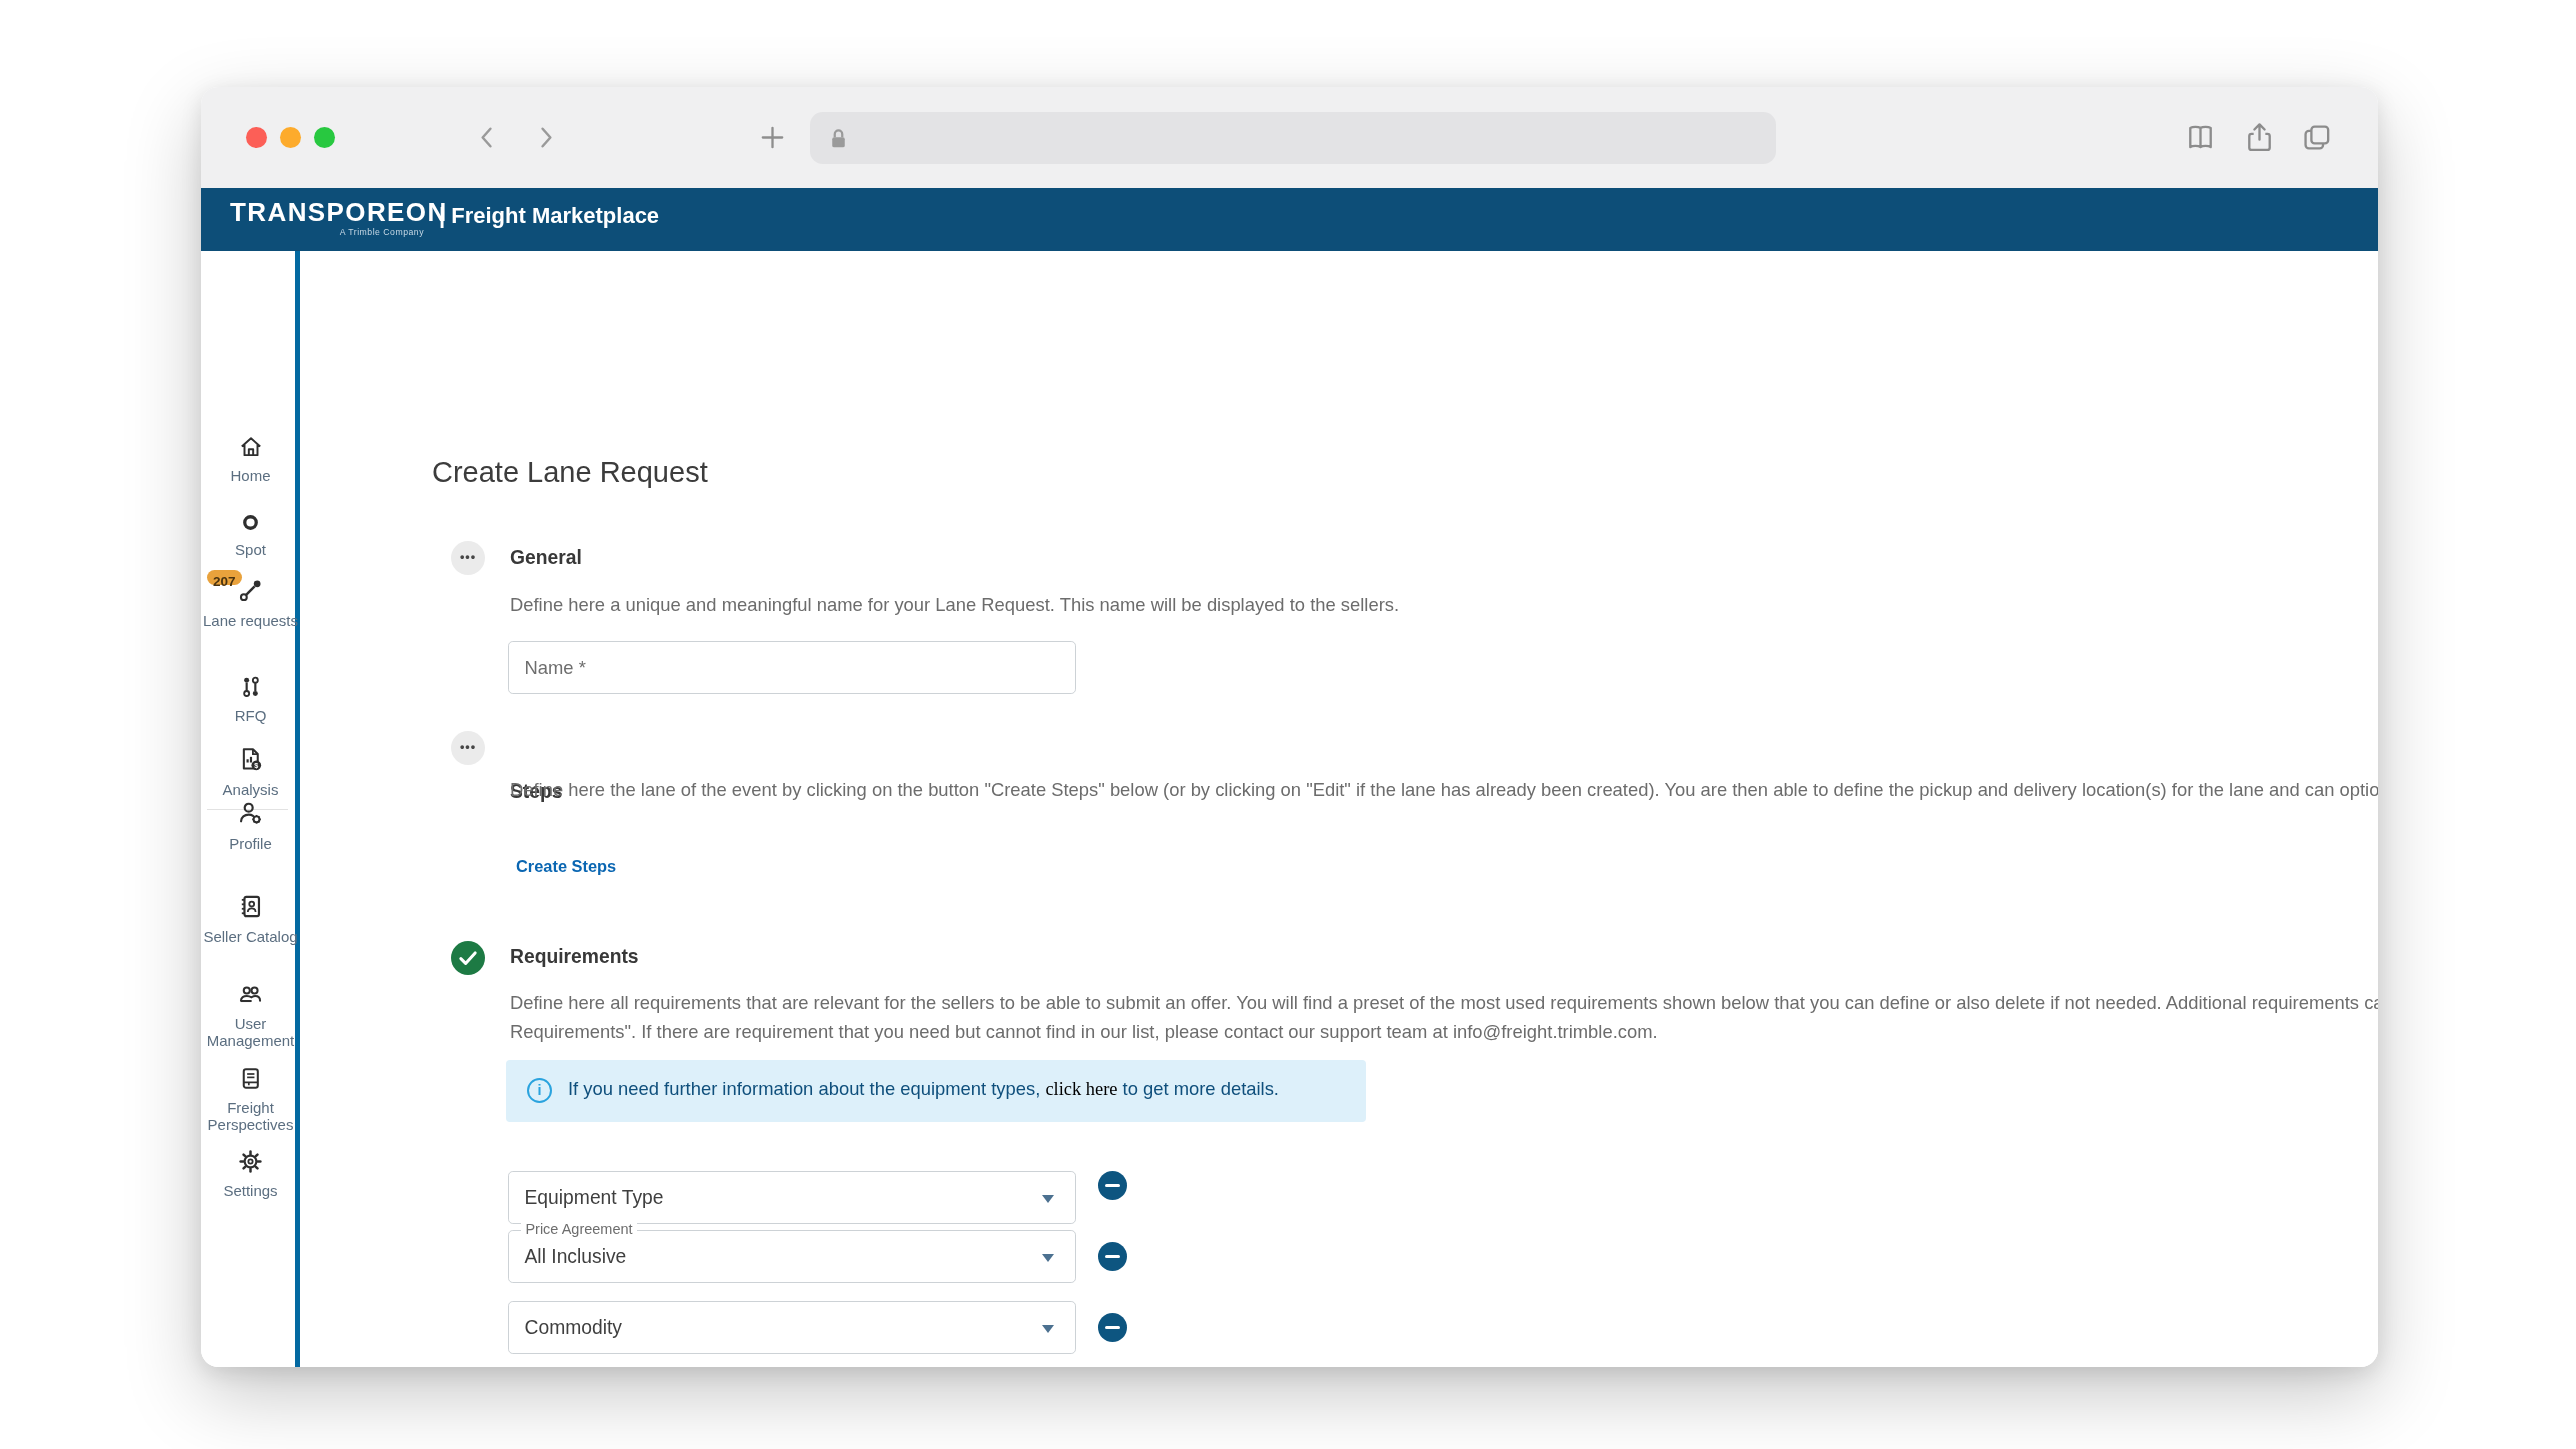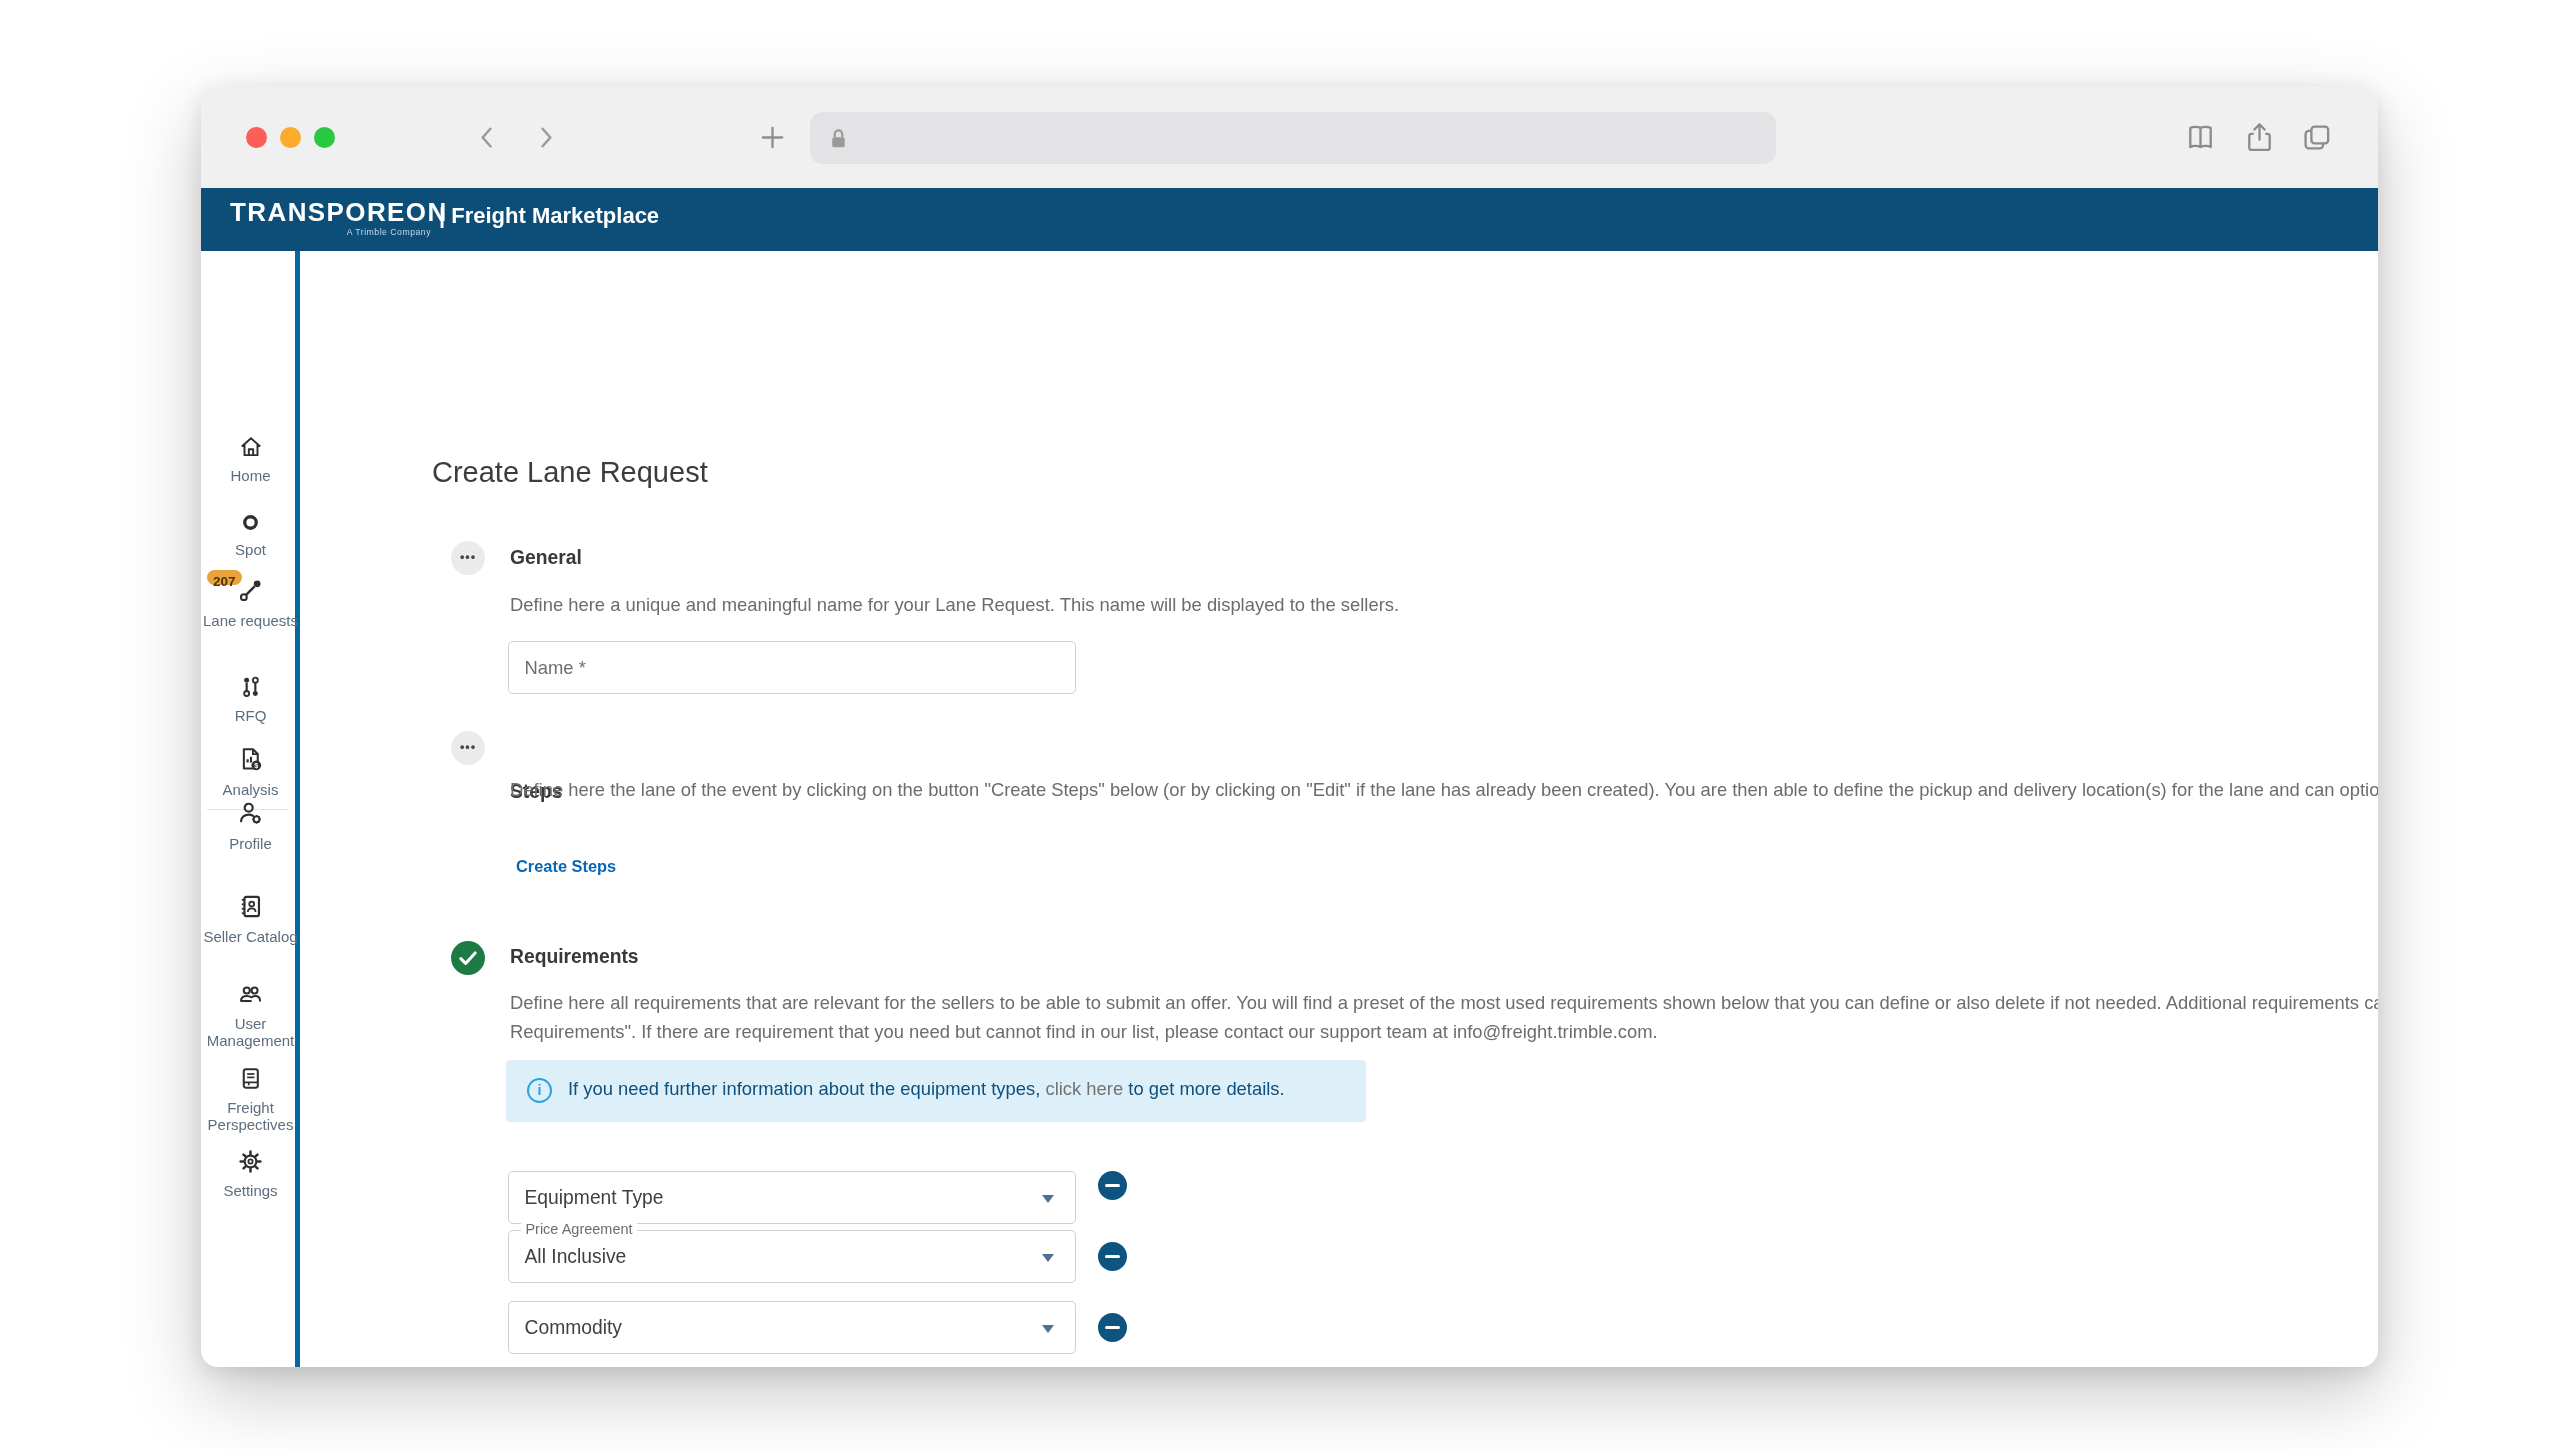--- a/index.html
+++ b/index.html
@@ -17,21 +17,21 @@
   .tl.yellow{left:79px;background:#fdab2c;}
   .tl.green{left:113px;background:#28c840;}
   .nav-ic{position:absolute;top:35px;width:31px;height:31px;}
   .urlbar{position:absolute;left:609px;top:25px;width:966px;height:52px;background:#e3e3e5;border-radius:12.6px;}
   .lockwrap{position:absolute;left:16.4px;top:13.5px;width:25px;height:25px;}
   .chrome-right{position:absolute;top:33px;width:35px;height:35px;}
 
   
   .appbar{position:absolute;left:0;top:101px;width:100%;height:63px;background:#0d4e78;color:#fff;}
   .logo{position:absolute;left:29px;top:8.7px;font-size:26px;font-weight:700;letter-spacing:1.4px;color:#fff;}
-  .logosub{position:absolute;left:35px;top:39px;width:195px;text-align:right;font-size:8.7px;color:#c7d9e6;letter-spacing:0.5px;}
+  .logosub{position:absolute;left:28px;top:39px;width:195px;text-align:right;font-size:8.7px;color:#c7d9e6;letter-spacing:0.5px;}
   .product{position:absolute;left:238px;top:14.5px;font-size:22px;font-weight:600;color:#fff;}
 
   
   .sidebar{position:absolute;left:0;top:164px;width:99px;height:1116px;background:#fff;border-right:5px solid #0369a1;}
   .side-item{position:absolute;left:0;width:99px;text-align:center;cursor:pointer;}
   .side-item .lbl{display:block;margin-top:2.9px;font-size:15px;line-height:17.4px;color:#5b6e80;}
   .side-item svg{display:inline-block;}
   .badge{position:absolute;left:5.8px;top:-5.8px;min-width:35px;height:15px;background:#e9a23c;color:#4a3310;
     border-radius:12.6px;font-size:13.5px;font-weight:700;line-height:23px;text-align:center;padding:0 3.9px;}
   .side-div{position:absolute;left:5.8px;right:6.8px;top:558px;height:1px;background:#e2e2e2;}
@@ -47,21 +47,21 @@
   .sec-desc{position:absolute;left:210px;width:1869px;font-size:18.4px;line-height:29px;color:#6c6c6c;
     white-space:nowrap;overflow:hidden;}
   .txt-input{position:absolute;left:208px;width:568px;height:53px;border:1px solid #cdd2d6;border-radius:4.8px;
     padding:0 15.5px;font-size:18.4px;color:#444;background:#fff;outline:none;}
   .txt-input::placeholder{color:#6e6e6e;opacity:1;}
   .link-btn{position:absolute;left:216px;font-size:16.4px;font-weight:700;color:#0a66b2;background:none;border:none;padding:0;cursor:pointer;}
   .infobox{position:absolute;left:206px;top:809px;width:860px;height:62px;background:#ddf0fa;border-radius:3.9px;}
   .info-ic{position:absolute;left:21px;top:18.4px;width:25px;height:25px;border:2.4px solid #2aa3de;border-radius:50%;
     color:#2aa3de;font-size:14.5px;font-weight:700;text-align:center;line-height:20px;font-style:normal;}
   .info-txt{position:absolute;left:62px;top:18.4px;font-size:18.4px;color:#0f4f7c;white-space:nowrap;}
-  .info-txt a{color:#737373;text-decoration:none;cursor:pointer;}
+  .info-txt a{color:#000000;text-decoration:none;cursor:pointer;font-family:Liberation Serif, serif;}
 
   .dd{position:absolute;left:208px;width:568px;height:53px;border:1px solid #cdd2d6;border-radius:4.8px;background:#fff;cursor:pointer;}
   .dd .dd-text{position:absolute;left:15.5px;top:14.5px;font-size:19.3px;color:#3f3f3f;}
   .dd .caret{position:absolute;right:21px;top:23px;width:0;height:0;border-left:6.8px solid transparent;
     border-right:6.8px solid transparent;border-top:8.7px solid #4c7190;}
   .dd .float-lbl{position:absolute;left:11.6px;top:-9.7px;background:#fff;padding:0 4.8px;font-size:14.5px;color:#6d6d6d;}
   .minus-btn{position:absolute;left:798px;width:29px;height:29px;border-radius:50%;background:#0d5580;border:none;cursor:pointer;padding:0;}
   .minus-btn::after{content:"";position:absolute;left:6.8px;top:12.6px;width:15.5px;height:3.9px;background:#fff;border-radius:1.9px;}
 </style>
 </head>

